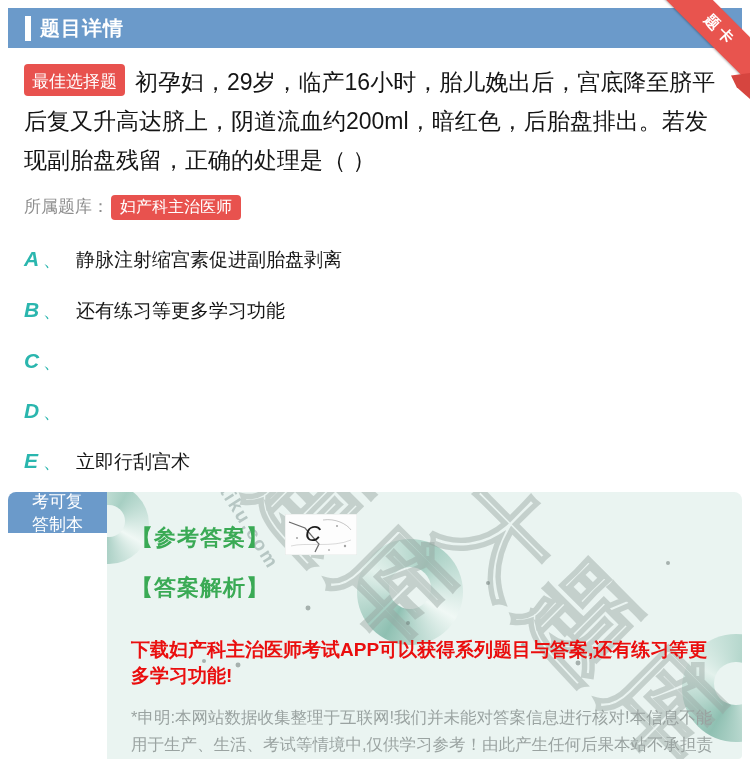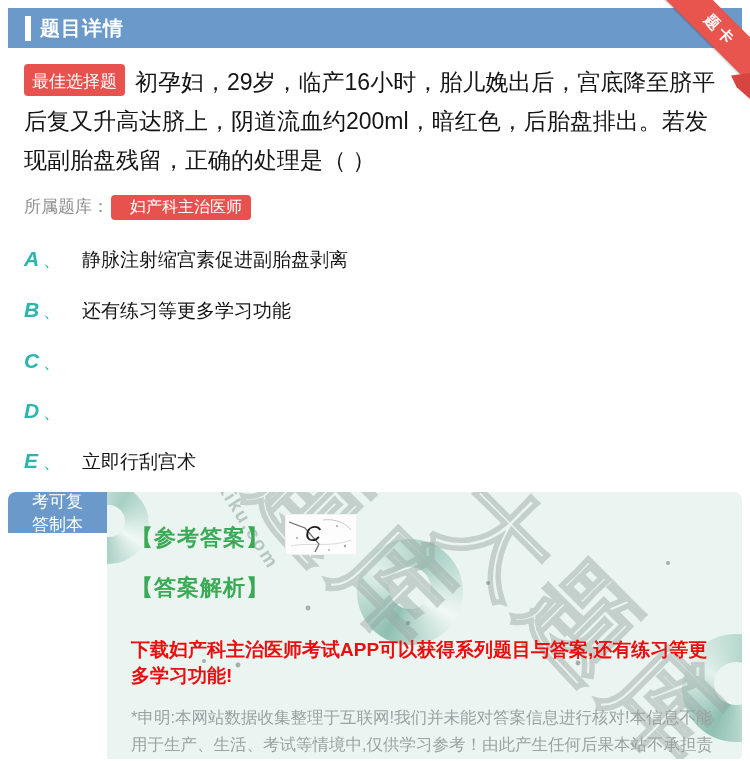--- a/index.html
+++ b/index.html
@@ -47,33 +47,33 @@
   .question-text { font-size:23px; line-height:39px; color:#151515; }
   .type-badge {
     display:inline-block; background:#e8524e; color:#ffffff;
     font-size:17px; line-height:1; padding:9px 8px 6px 8px;
     border-radius:4px; margin-right:10px; vertical-align:3px;
   }
   .bank-row { margin-top:15px; display:flex; align-items:flex-start; }
   .bank-label { color:#8e8e8e; font-size:17px; }
   .bank-badge {
     background:#e8524e; color:#ffffff; font-size:16px;
-    padding:4px 9px 5px 19px; border-radius:4px; margin-left:2px; line-height:1;
+    padding:4px 9px 5px 9px; border-radius:4px; margin-left:2px; line-height:1;
     cursor:pointer;
   }
 
   
   .options { margin-top:27px; }
   .option { display:flex; align-items:baseline; margin-bottom:25px; }
   .opt-letter {
     color:#2ab6ae; font-weight:bold; font-style:italic; font-size:21px;
     min-width:19px;
   }
   .opt-dun { color:#2ab6ae; font-size:18px; }
-  .opt-text { color:#151515; font-size:19px; margin-left:21px; }
+  .opt-text { color:#151515; font-size:19px; margin-left:15px; }
 
   
   .answer-section {
     position:absolute; left:8px; right:8px; top:492px; bottom:2px;
     display:flex; flex-direction:row;
     border-radius:8px 8px 4px 4px; overflow:hidden;
   }
   .answer-bar {
     height:41px; background:#6b9aca; flex:0 0 41px;
     display:flex; align-items:center; justify-content:space-between;

